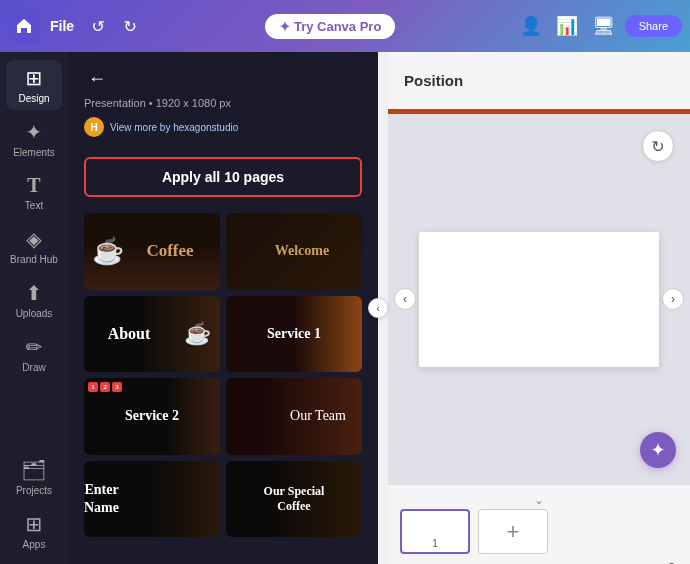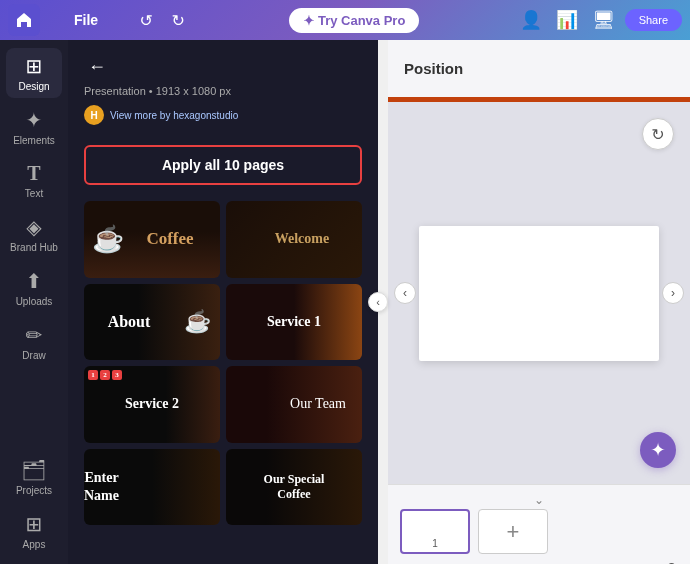--- a/index.html
+++ b/index.html
@@ -1,25 +1,25 @@
 <!DOCTYPE html>
 <html><head>
   <meta charset="utf-8">
   <style>
     * { box-sizing: border-box; margin: 0; padding: 0; }
     body { width: 690px; height: 564px; overflow: hidden; font-family: 'Segoe UI', Arial, sans-serif; background: #f0f0f0; display: flex; flex-direction: column; }
 
     
     .topbar {
-      height: 40px;
+      height: 52px;
       background: linear-gradient(135deg, #5b4fcf 0%, #7c5cbf 50%, #4a9fd4 100%);
       display: flex;
       align-items: center;
       padding: 0 8px;
-      gap: 24px;
+      gap: 0;
       flex-shrink: 0;
     }
     .topbar-home {
       width: 32px; height: 32px;
       background: #5b4fcf;
       border-radius: 6px;
       display: flex; align-items: center; justify-content: center;
       cursor: pointer;
     }
     .topbar-file {
@@ -536,21 +536,21 @@
       <span class="sidebar-icon">⊞</span>
       <span>Apps</span>
     </div>
   </div>
 
   <div class="template-panel">
     <div class="panel-header">
       <button class="back-btn">←</button>
     </div>
     <div class="panel-info">
-      <div class="panel-meta">Presentation • 1913 x 1080 px</div>
+      <div class="panel-meta">Presentation • 1920 x 1080 px</div>
       <div class="author-row">
         <div class="author-avatar">H</div>
         <a class="author-link">View more by hexagonstudio</a>
       </div>
     </div>
     <div class="apply-btn-wrap">
       <button class="apply-btn">Apply all 10 pages</button>
     </div>
     <div class="template-scroll">
       <div class="template-grid">

